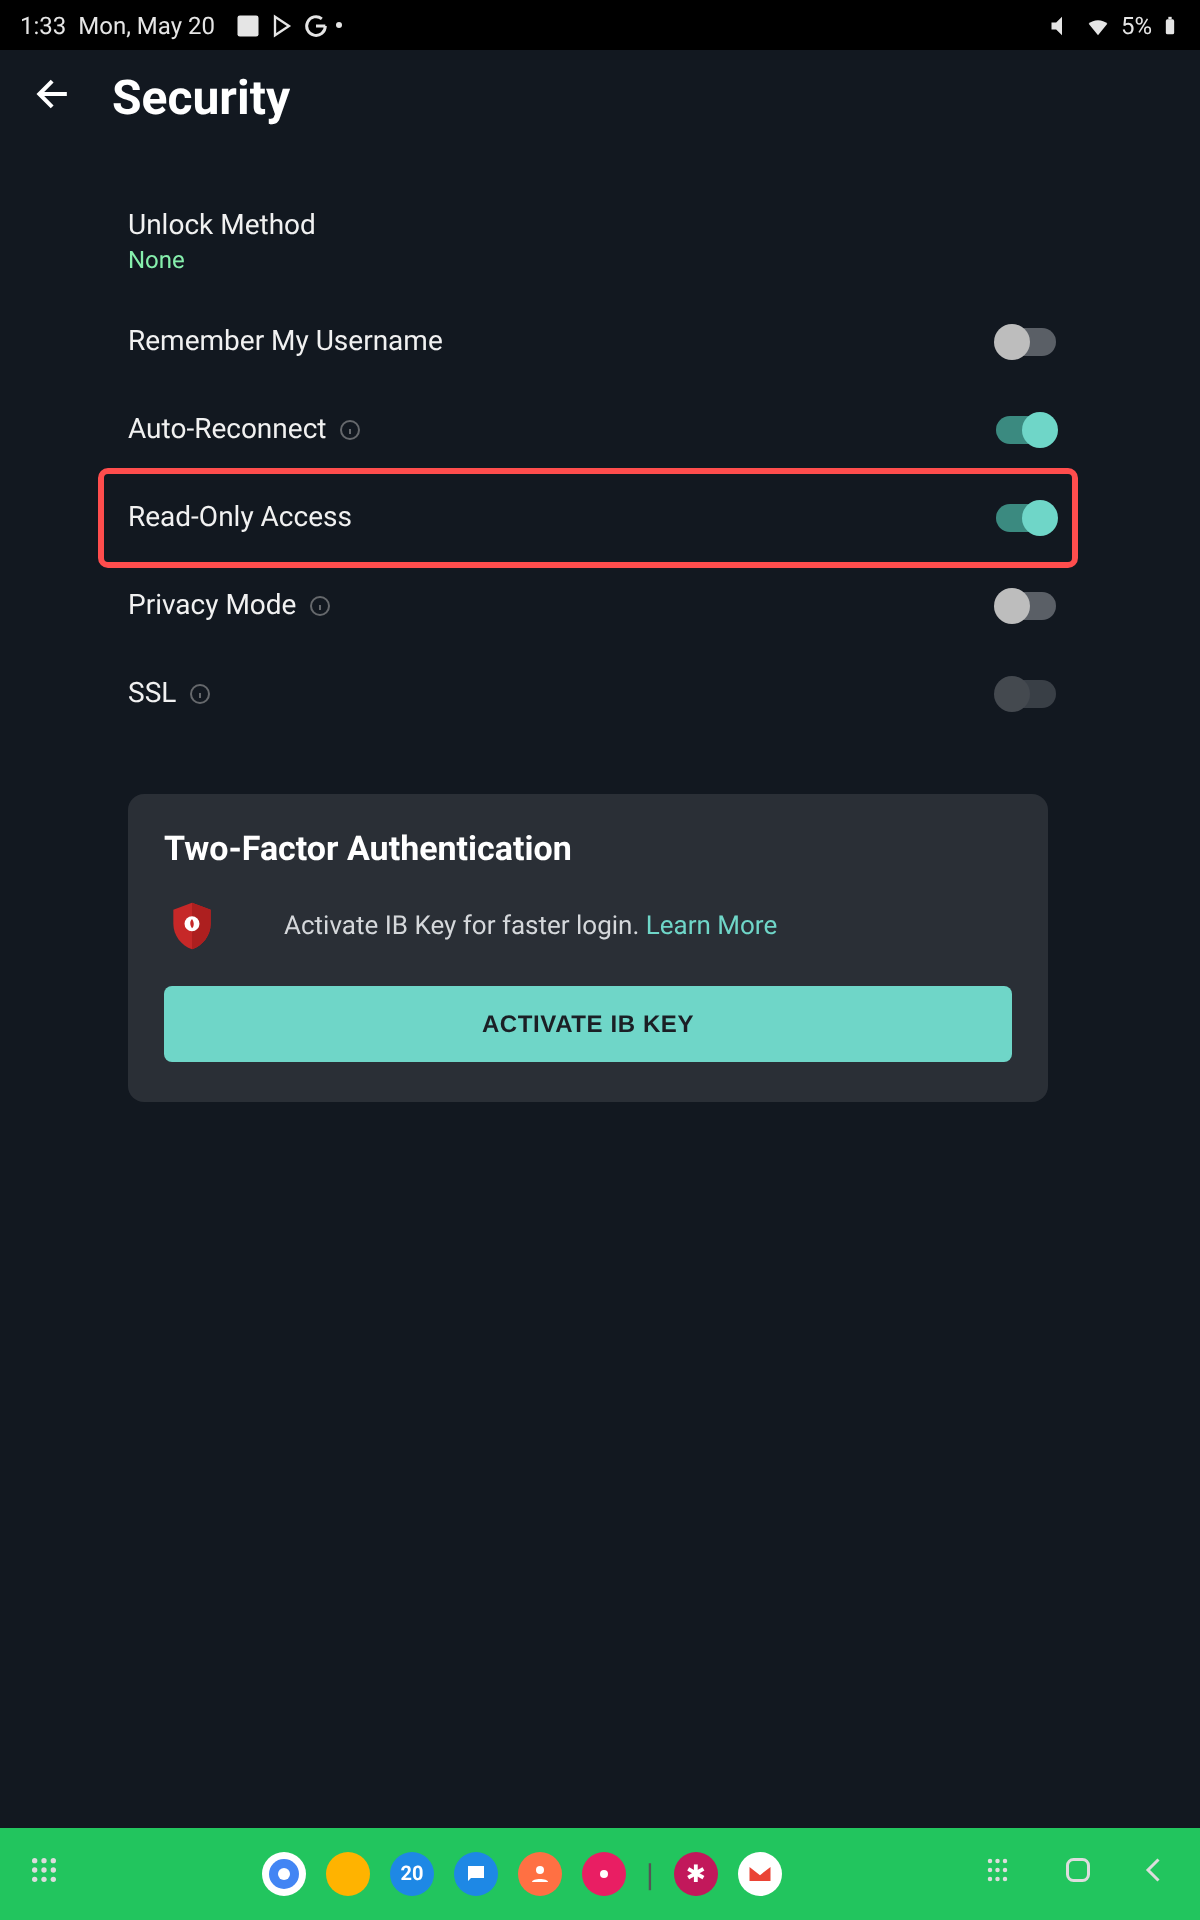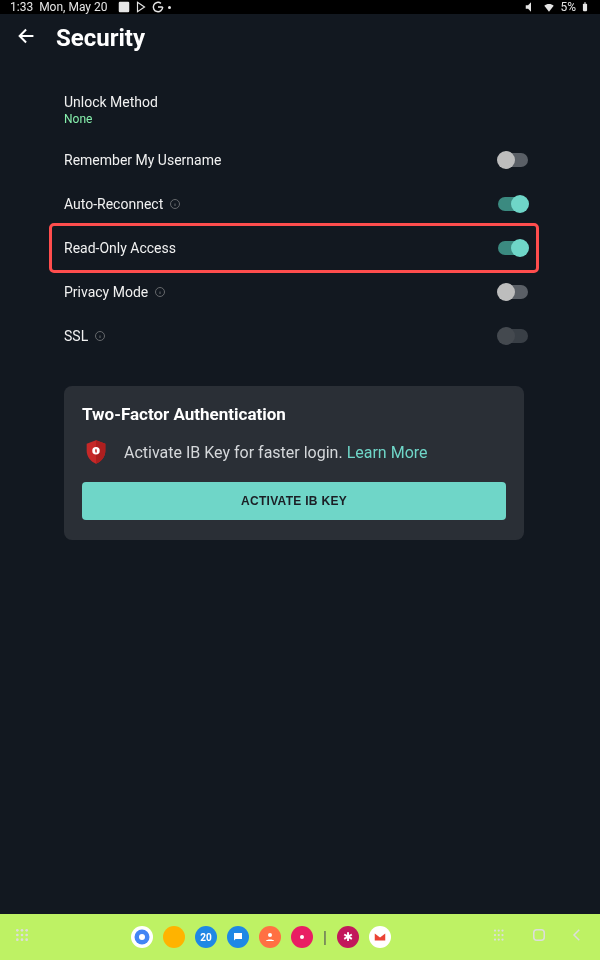--- a/index.html
+++ b/index.html
@@ -6,21 +6,21 @@
   body {
     width: 600px;
     height: 960px;
     background: #121820;
     font-family: -apple-system, BlinkMacSystemFont, "Segoe UI", Roboto, sans-serif;
     color: #fff;
     position: relative;
     overflow: hidden;
   }
   .status-bar {
-    height: 14px;
+    height: 25px;
     display: flex;
     align-items: center;
     justify-content: space-between;
     padding: 0 10px;
     font-size: 12px;
     color: #e5e5e5;
     background: #000;
   }
   .status-left { display: flex; align-items: center; gap: 6px; }
   .status-right { display: flex; align-items: center; gap: 4px; }
@@ -67,39 +67,39 @@
   .toggle.on { background:#3b8a80; }
   .toggle.on .knob { left:auto; right:-1px; background:#6fd6c8; }
   .toggle.disabled { opacity:0.55; }
   .card {
     margin: 28px 64px 0 64px;
     background:#2a2f36;
     border-radius:8px;
     padding:18px 18px 20px 18px;
   }
   .card-title { font-size:17px; font-weight:700; margin-bottom:14px;}
-  .card-row { display:flex; align-items:center; gap:14px; font-size:16px; color:#d5d8db; margin-bottom:16px;}
+  .card-row { display:flex; align-items:center; gap:32px; font-size:13px; color:#d5d8db; margin-bottom:16px;}
   .shield { width:28px; height:28px; flex:none; }
   .learn-more { color:#6fd6c8; }
   .activate-btn {
     width:100%;
     background:#6fd6c8;
     color:#1b1f25;
     border:none;
     border-radius:4px;
     padding:12px 0;
     font-size:12px;
     font-weight:600;
     letter-spacing:0.3px;
   }
   .nav-bar {
     position:absolute;
     bottom:0; left:0; right:0;
     height:46px;
-    background:#bef264;
+    background:#22c55e;
     display:flex;
     align-items:center;
     justify-content:space-between;
     padding:0 14px;
   }
   .nav-apps { display:flex; align-items:center; gap:10px; }
   .app-dot {
     width:22px; height:22px; border-radius:50%;
     display:flex; align-items:center; justify-content:center;
     font-size:12px;

